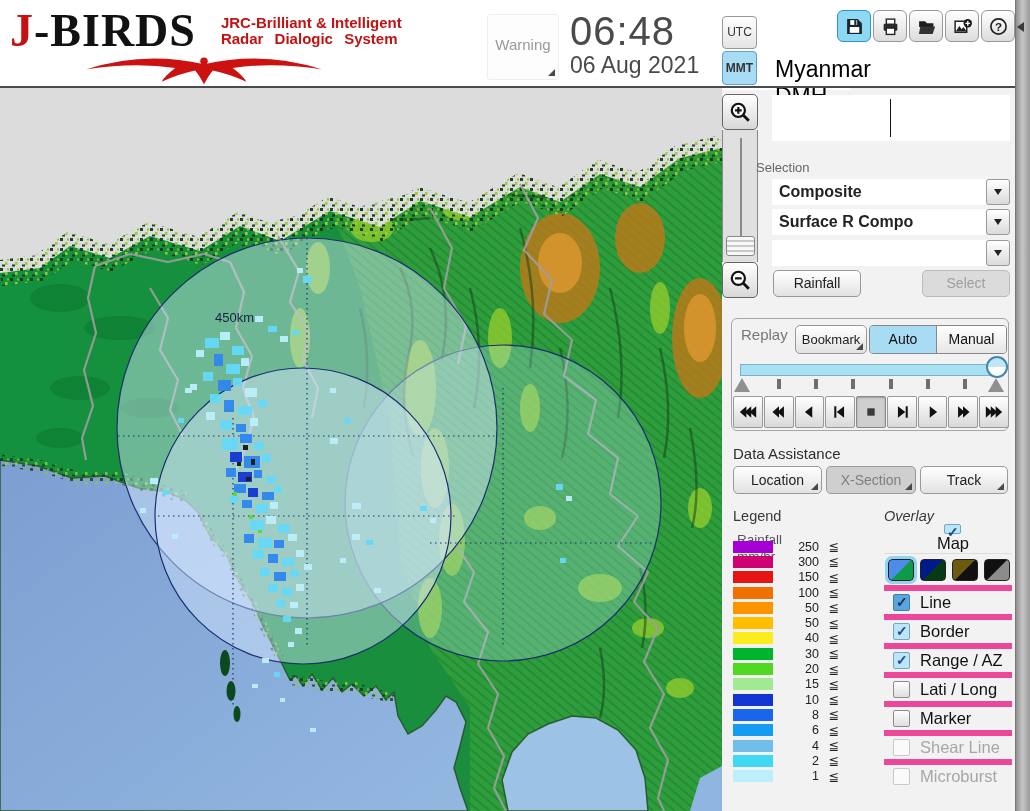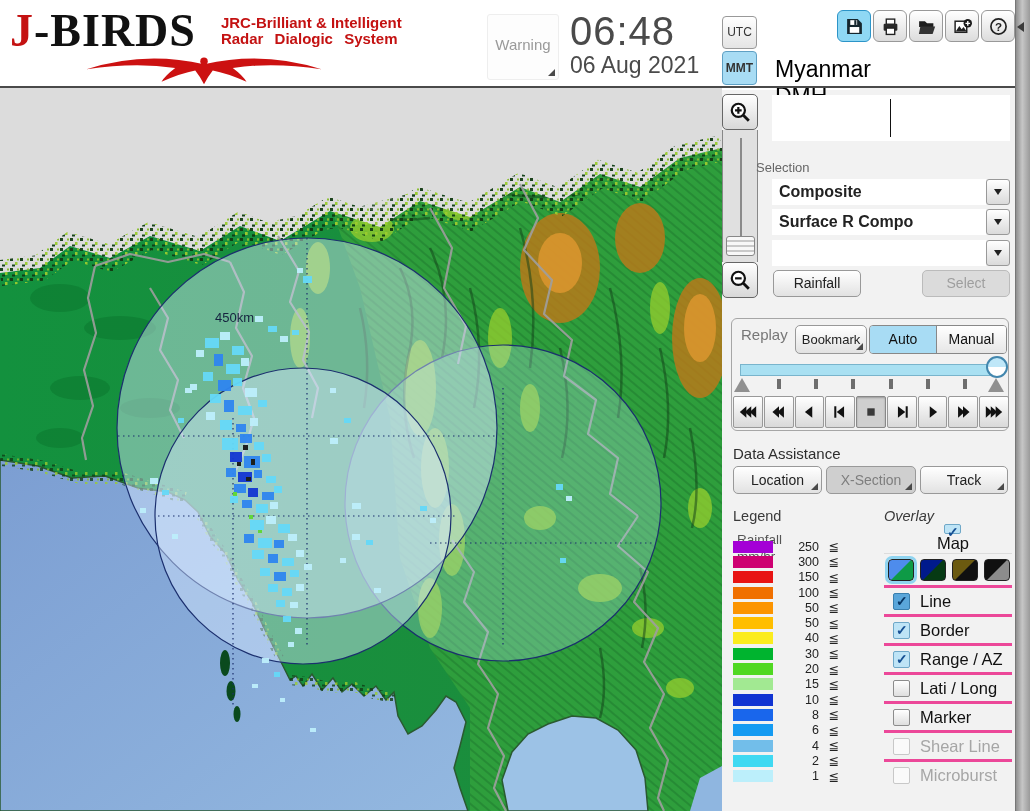--- a/index.html
+++ b/index.html
@@ -108,21 +108,21 @@
   #overlay-label { position:absolute; left:884px; top:508px; font-size:14.5px; color:#3a3a3a;font-style:italic; }
   #legend-title { position:absolute; left:737px; top:531px; font-size:13.5px; color:#555; line-height:17px; }
   #legend-rows { position:absolute; left:733px; top:539px; width:112px; }
   .lg-row { height:15.3px; display:flex; align-items:center; }
   .lg-sw { width:40px; height:12px; }
   .lg-val { width:46px; text-align:right; font-size:12.5px; color:#222; }
   .lg-leq { width:20px; text-align:right; font-size:12.5px; color:#222; }
 
   
   #overlay-list { position:absolute; left:884px; top:524px; width:128px; }
-  .ov-row { height:29px; display:flex; align-items:center; border-top:3px solid #ec4899; position:relative; }
+  .ov-row { height:29px; display:flex; align-items:center; border-top:6px solid #ec4899; position:relative; }
   .ov-row:first-child { border-top:none;flex-direction:column; }
   .chk { width:17px; height:17px; border:1px solid #8c8c8c; border-radius:2px; margin-left:9px;
          background:linear-gradient(#ffffff,#dedede); position:relative; }
   .chk.on { background:#bee4f6; border-color:#6fa8c8; }
   .chk.on::after { content:"✓"; position:absolute; left:2px; top:-1px; font-size:14px; font-weight:bold; color:#164f93; }
   .chk.on.dark { background:#5aa6da; border-color:#3a7fae; }
   .chk.on.dark::after { color:#083665; }
   .chk.dis { background:#fafafa; border-color:#c8c8c8; }
   .ov-lab { margin-left:10px; font-size:16.5px; color:#111; }
   .ov-lab.dis { color:#a6a6a6; }

